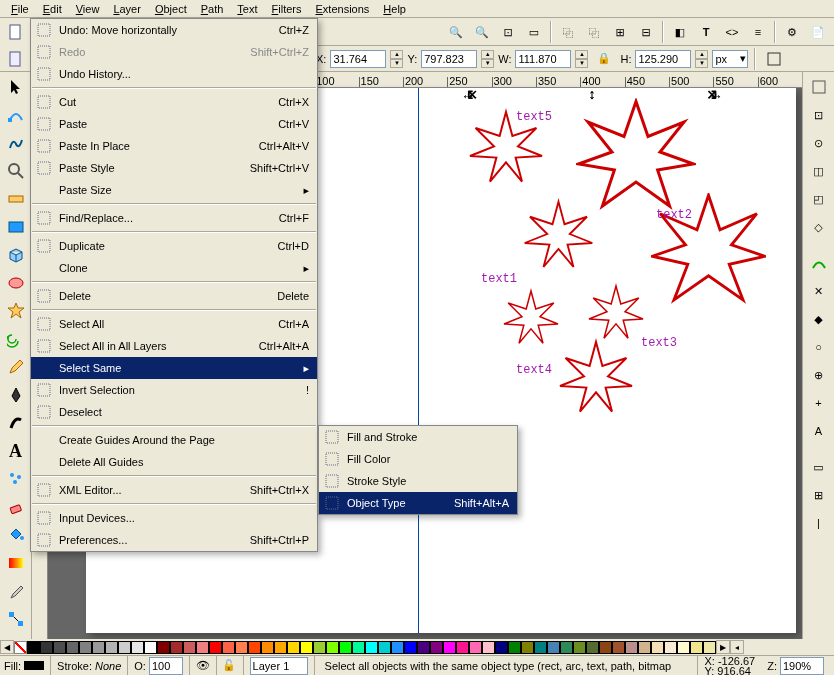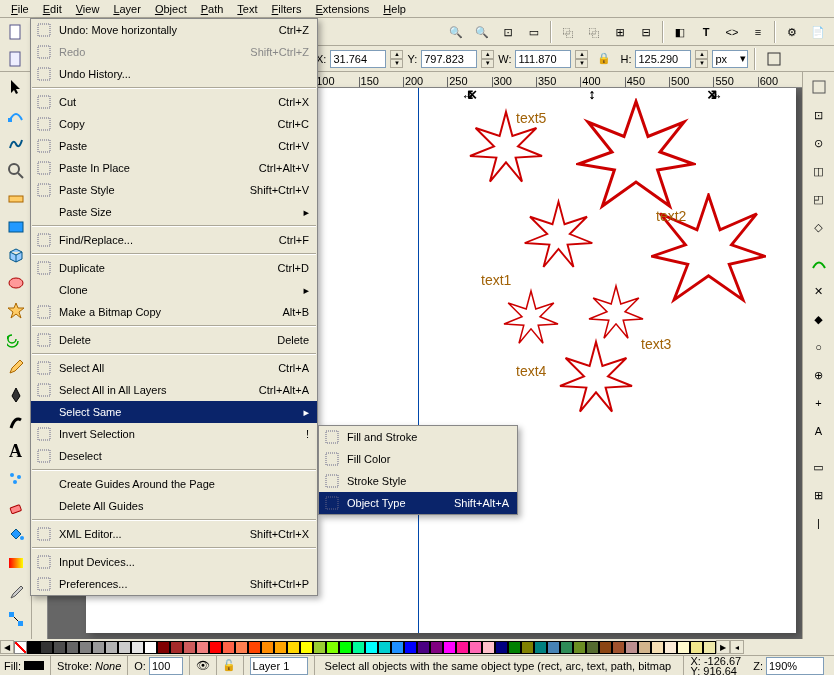--- a/index.html
+++ b/index.html
@@ -34,21 +34,21 @@
 
 .canvas-area { flex: 1; background: #666; position: relative; overflow: hidden; }
 .ruler-h { position: absolute; top: 0; left: 16px; right: 0; height: 16px; background: #ece9d8; border-bottom: 1px solid #888; font-size: 7px; display:flex; align-items:flex-end; overflow:hidden;}
 .ruler-v { position: absolute; top: 16px; left: 0; width: 16px; bottom: 0; background: #ece9d8; border-right: 1px solid #888; }
 .ruler-corner { position: absolute; top: 0; left: 0; width: 16px; height: 16px; background: #ece9d8; border-right: 1px solid #888; border-bottom: 1px solid #888; }
 .ruler-tick { display:inline-block; width:50px; border-left:1px solid #666; padding-left:1px; height:10px; line-height:8px;}
 .canvas-page { position: absolute; top: 16px; left: 54px; width: 710px; height: 545px; background: #fff; box-shadow: 4px 4px 8px rgba(0,0,0,.3); }
 .guide-v { position: absolute; top: 0; bottom: 0; width: 1px; border-left: 1px solid #0047ab; }
 
 .star { position: absolute; stroke: #c00; stroke-width: 2.5; fill: none; }
-.text-obj { position: absolute; font-family: Liberation Sans, sans-serif; font-size: 14px; color: #a16207; }
+.text-obj { position: absolute; font-family: Liberation Mono, monospace; font-size: 12px; color: #a21caf; }
 .sel-handle { position: absolute; width: 12px; height: 12px; color: #000; font-size: 14px; font-weight:bold; display:flex; align-items:center; justify-content:center; }
 
 
 .dropdown { position: absolute; background: #ece9d8; border: 1px solid #888; box-shadow: 3px 3px 6px rgba(0,0,0,.3); z-index: 100; }
 .menu-item { display: flex; align-items: center; height: 22px; padding: 0 8px 0 28px; position: relative; white-space: nowrap; }
 .menu-item.sep-line { height: 1px; border-top: 1px solid #aca899; border-bottom: 1px solid #fff; margin: 2px 1px; padding: 0; }
 .menu-item:first-letter { text-decoration: underline; }
 .menu-item.highlighted { background: #0a246a; color: #fff; }
 .menu-item .kbd { margin-left: auto; padding-left: 20px; font-size: 11px; }
 .menu-item .icon { position: absolute; left: 4px; width: 18px; height: 18px; display: flex; align-items: center; justify-content: center; }
@@ -432,21 +432,21 @@
   <div class="status-seg">
     <div class="num-input" style="width:58px">Layer 1</div>
   </div>
   <div class="status-msg">Select all objects with the same object type (rect, arc, text, path, bitmap</div>
   <div class="coord-box">
     <div>X: -126.67</div>
     <div>Y:  916.64</div>
   </div>
   <div class="status-seg" style="border:none">
     <span>Z:</span>
-    <div class="num-input" style="width:58px">190%</div>
+    <div class="num-input" style="width:44px">190%</div>
   </div>
 </div>
 
 <div class="dropdown" id="edit-dropdown" style="left:30px;top:18px;width:288px">
     <div class="menu-item">
       <span class="icon">
         <svg width="16" height="16" viewBox="0 0 16 16">
           <rect x="2" y="2" width="12" height="12" fill="none" stroke="#668" stroke-dasharray="1 1"></rect>
         </svg>
       </span>
@@ -479,29 +479,20 @@
       </span>
       <span>Cut</span>
       <span class="kbd">Ctrl+X</span>
     </div>
     <div class="menu-item">
       <span class="icon">
         <svg width="16" height="16" viewBox="0 0 16 16">
           <rect x="2" y="2" width="12" height="12" fill="none" stroke="#668" stroke-dasharray="1 1"></rect>
         </svg>
       </span>
-      <span>Copy</span>
-      <span class="kbd">Ctrl+C</span>
-    </div>
-    <div class="menu-item">
-      <span class="icon">
-        <svg width="16" height="16" viewBox="0 0 16 16">
-          <rect x="2" y="2" width="12" height="12" fill="none" stroke="#668" stroke-dasharray="1 1"></rect>
-        </svg>
-      </span>
       <span>Paste</span>
       <span class="kbd">Ctrl+V</span>
     </div>
     <div class="menu-item">
       <span class="icon">
         <svg width="16" height="16" viewBox="0 0 16 16">
           <rect x="2" y="2" width="12" height="12" fill="none" stroke="#668" stroke-dasharray="1 1"></rect>
         </svg>
       </span>
       <span>Paste In Place</span>
@@ -536,29 +527,20 @@
         <svg width="16" height="16" viewBox="0 0 16 16">
           <rect x="2" y="2" width="12" height="12" fill="none" stroke="#668" stroke-dasharray="1 1"></rect>
         </svg>
       </span>
       <span>Duplicate</span>
       <span class="kbd">Ctrl+D</span>
     </div>
     <div class="menu-item">
       <span>Clone</span>
       <span class="arrow">▸</span>
-    </div>
-    <div class="menu-item">
-      <span class="icon">
-        <svg width="16" height="16" viewBox="0 0 16 16">
-          <rect x="2" y="2" width="12" height="12" fill="none" stroke="#668" stroke-dasharray="1 1"></rect>
-        </svg>
-      </span>
-      <span>Make a Bitmap Copy</span>
-      <span class="kbd">Alt+B</span>
     </div>
     <div class="menu-item sep-line"></div>
     <div class="menu-item">
       <span class="icon">
         <svg width="16" height="16" viewBox="0 0 16 16">
           <rect x="2" y="2" width="12" height="12" fill="none" stroke="#668" stroke-dasharray="1 1"></rect>
         </svg>
       </span>
       <span>Delete</span>
       <span class="kbd">Delete</span>

